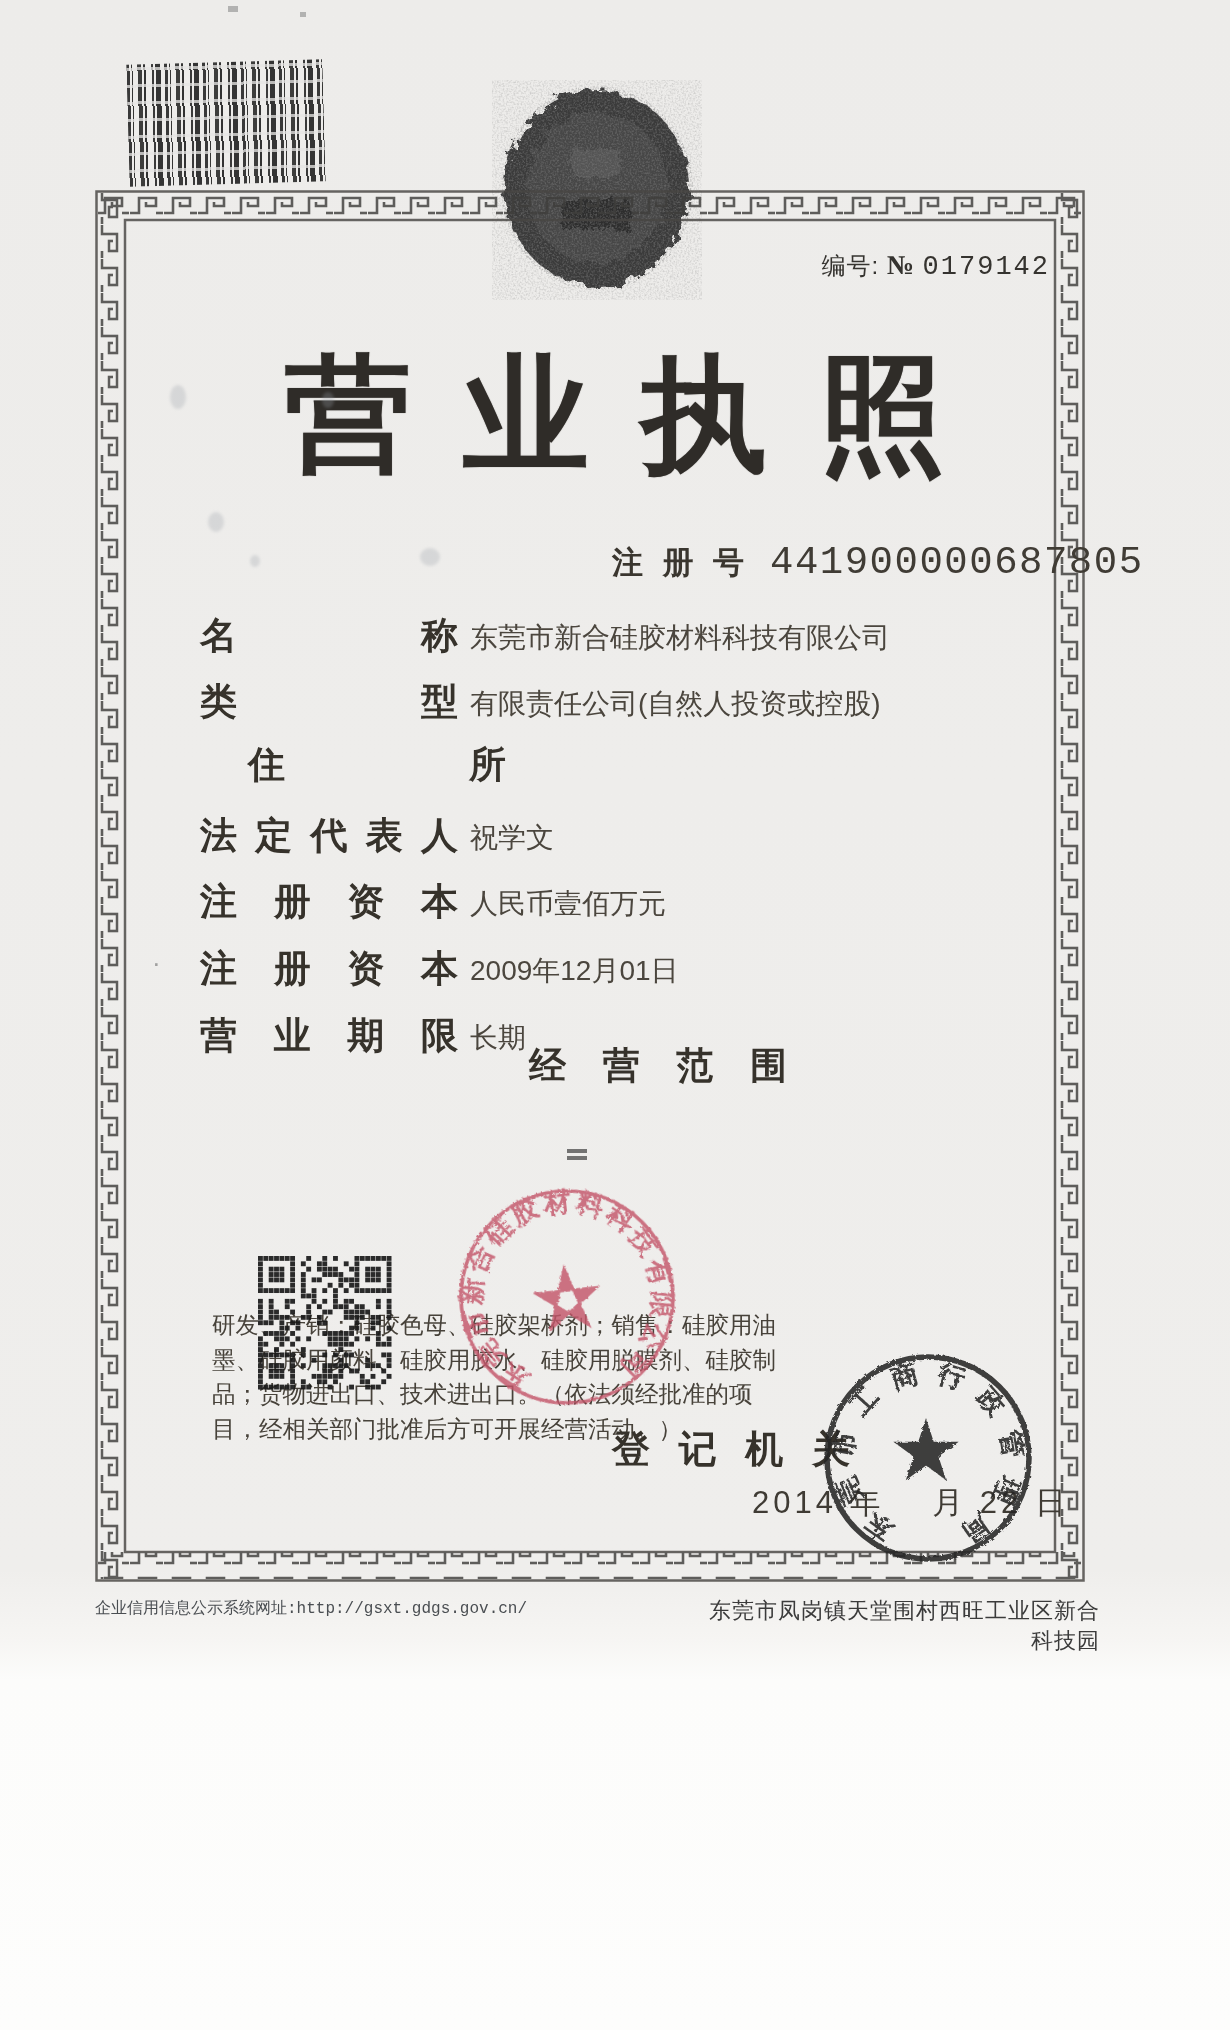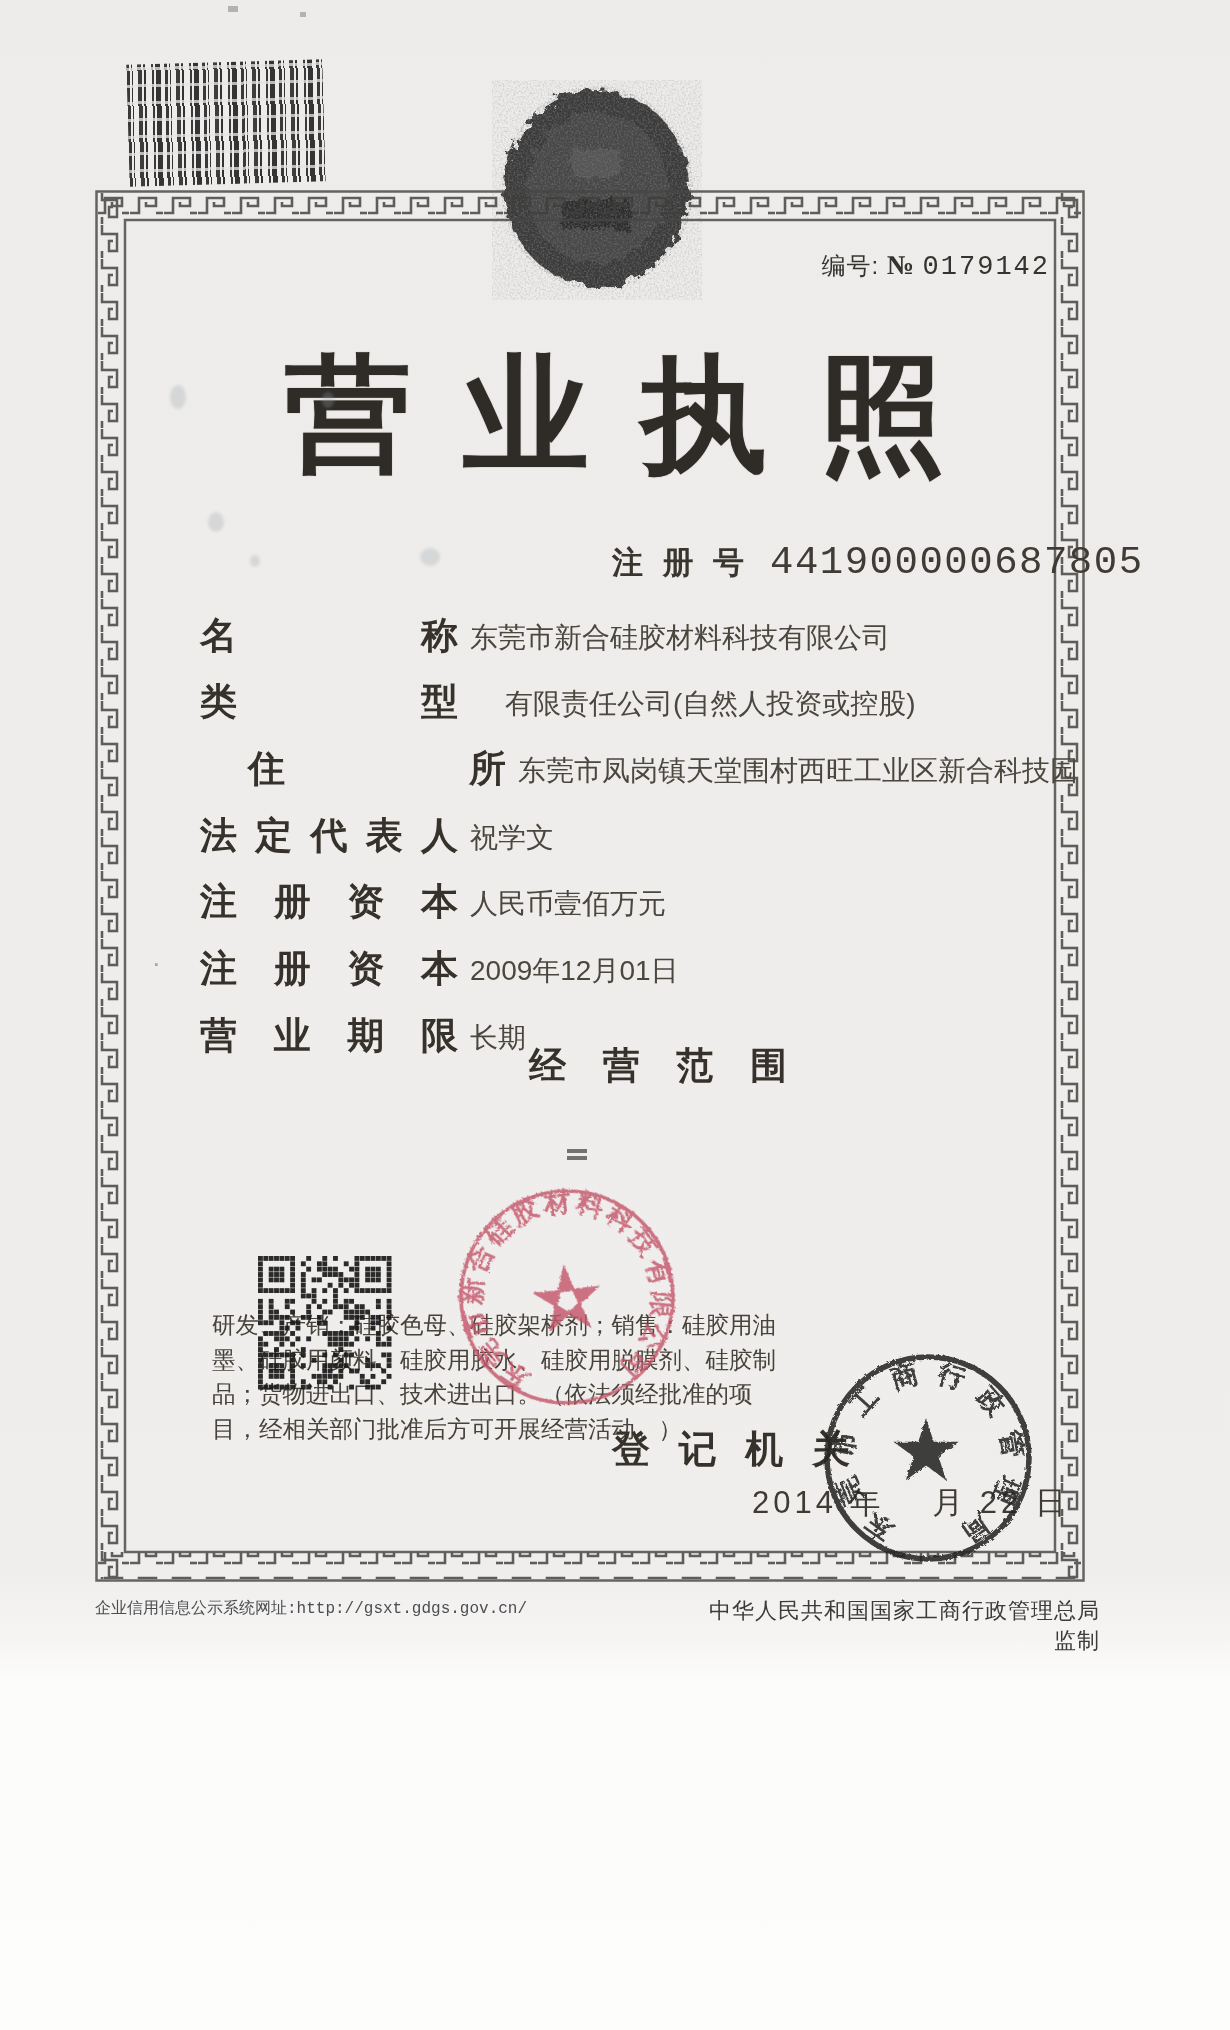--- a/index.html
+++ b/index.html
@@ -143,27 +143,26 @@
 
 <div class="abs regrow">
   <div class="reglabel">注册号</div>
   <div class="regvalue">441900000687805</div>
 </div>
 
 <div class="row" style="top:612px;">
   <div class="flabel">名称</div>
   <div class="fvalue">东莞市新合硅胶材料科技有限公司</div>
 </div>
-<div class="row" style="top:678px;gap:35px;">
+<div class="row" style="top:678px;">
   <div class="flabel">类型</div>
   <div class="fvalue">有限责任公司(自然人投资或控股)</div>
 </div>
 <div class="row" style="top:745px;margin-left:48px;">
   <div class="flabel">住所</div>
-  <div class="fvalue">东莞市凤岗镇天堂围村西旺工业区新合科技园</div>
 </div>
 <div class="row" style="top:812px;">
   <div class="flabel">法定代表人</div>
   <div class="fvalue">祝学文</div>
 </div>
 <div class="row" style="top:878px;">
   <div class="flabel">注册资本</div>
   <div class="fvalue">人民币壹佰万元</div>
 </div>
 <div class="row" style="top:945px;">
@@ -512,13 +511,13 @@
   <g filter="url(#sealrough)" fill="#262626" stroke="#262626">
     <circle cx="108" cy="108" r="101" fill="none" stroke-width="5.5"></circle>
     <text font-size="27" font-weight="700" stroke="none">
       <textPath href="#blackring" startOffset="33" textLength="411" lengthAdjust="spacing">东莞市工商行政管理局</textPath>
     </text>
     <polygon points="106,68 126.2,130.2 73.3,91.8 138.7,91.8 85.8,130.2" fill="#262626" stroke="none"></polygon>
   </g>
 </svg>
 
 <div class="abs footer-left">企业信用信息公示系统网址:http://gsxt.gdgs.gov.cn/</div>
-<div class="abs footer-right">中华人民共和国国家工商行政管理总局监制</div>
+<div class="abs footer-right">东莞市凤岗镇天堂围村西旺工业区新合科技园</div>
 
 </body></html>

